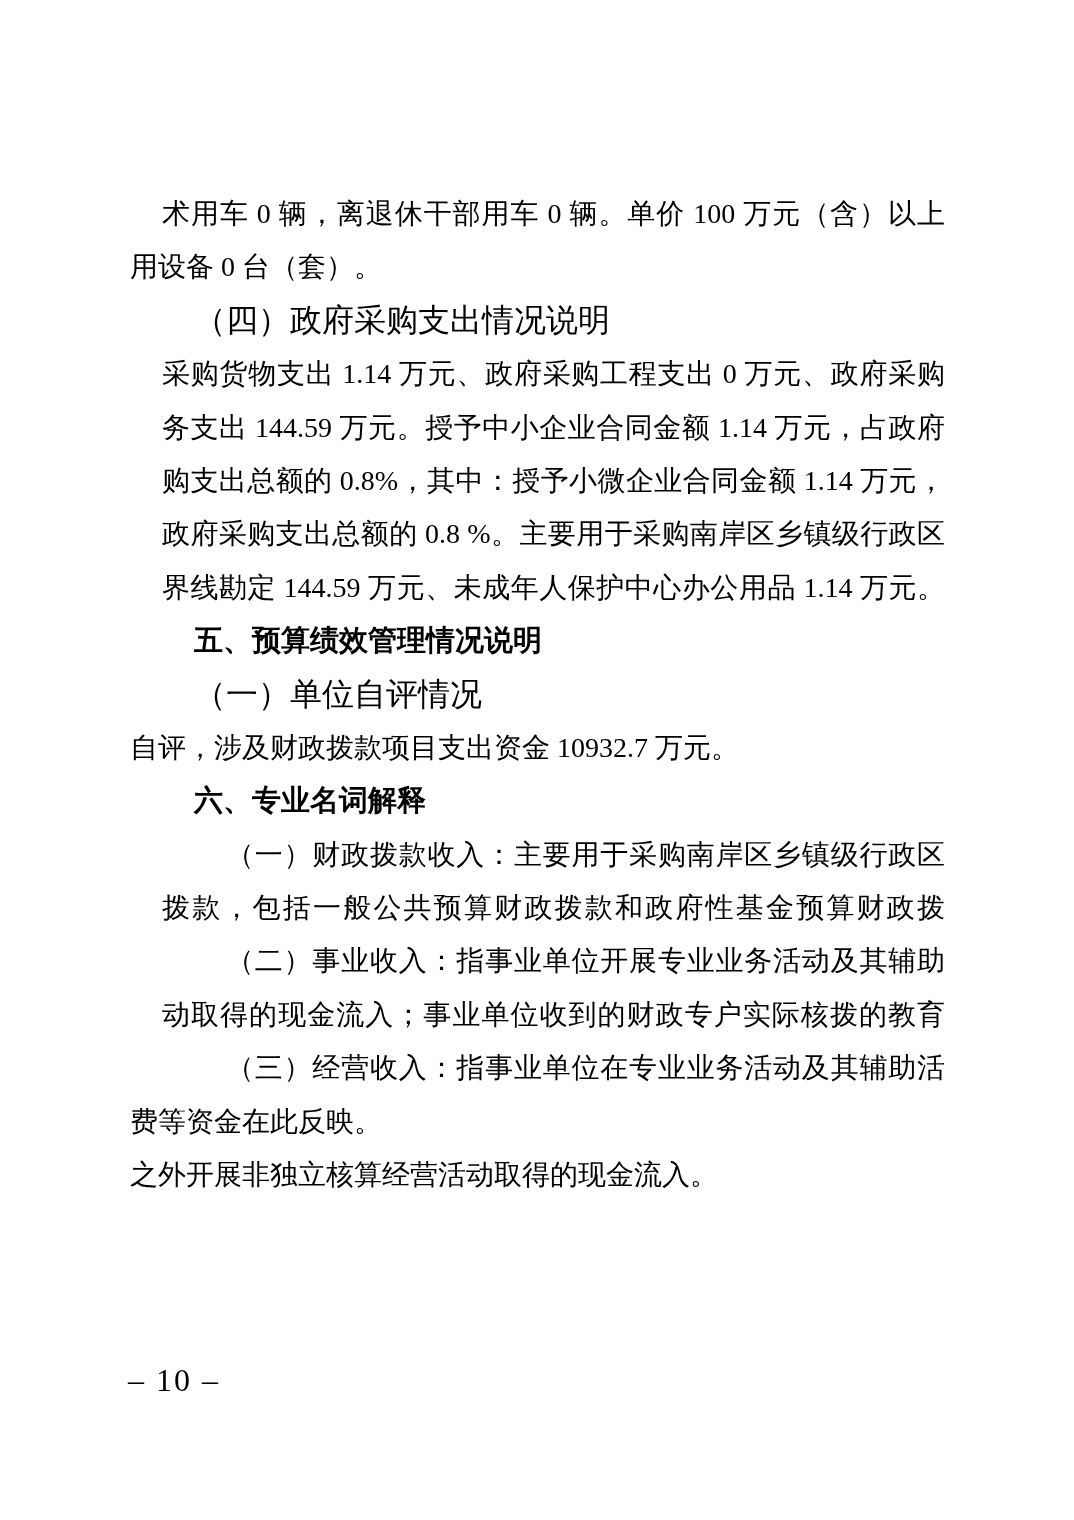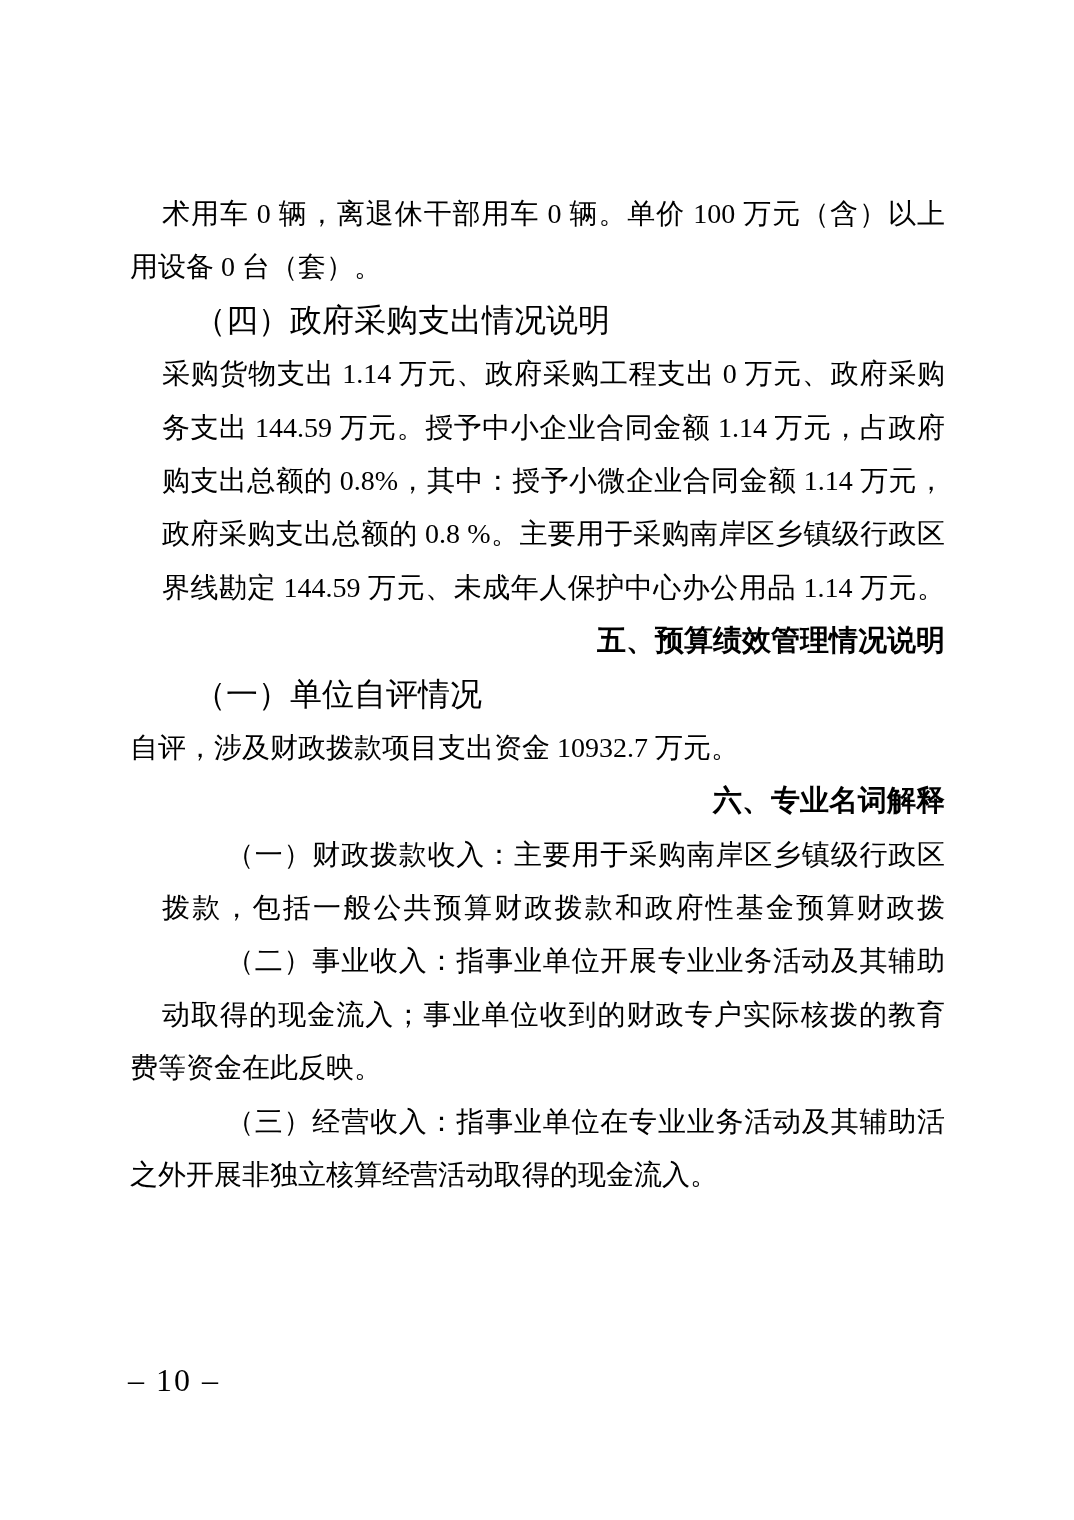--- a/index.html
+++ b/index.html
@@ -34,21 +34,20 @@
   }
   .ind { text-indent: 64px; }
   .subhead {
     font-family: "Liberation Serif", "DejaVu Serif", serif;
     font-size: 32px;
   }
   .majorhead {
     font-family: "Liberation Sans", "DejaVu Sans", sans-serif;
     font-weight: 700;
     font-size: 29px;
-    text-align: right;
   }
   .lead { font-weight: 400; }
   .page-number {
     position: absolute;
     left: 128px;
     top: 1362px;
     font-size: 32px;
     letter-spacing: 2px;
     font-family: "Liberation Serif", "DejaVu Serif", serif;
   }
@@ -80,24 +79,24 @@
 
     <div class="line just ind">
       <span class="lead">（一）财政拨款收入：</span><span>主要用于采购南岸区乡镇级行政区域</span>
     </div>
     <div class="line just">拨款，包括一般公共预算财政拨款和政府性基金预算财政拨款。</div>
 
     <div class="line just ind">
       <span class="lead">（二）事业收入：</span><span>指事业单位开展专业业务活动及其辅助活</span>
     </div>
     <div class="line just">动取得的现金流入；事业单位收到的财政专户实际核拨的教育收</div>
-    <div class="line">费等资金在此反映。</div>
-
     <div class="line just ind">
       <span class="lead">（三）经营收入：</span><span>指事业单位在专业业务活动及其辅助活动</span>
     </div>
+
+    <div class="line">费等资金在此反映。</div>
     <div class="line">之外开展非独立核算经营活动取得的现金流入。</div>
 
   </div>
 
   <div class="page-number">– 10 –</div>
 
 </div>
 
 </body></html>

